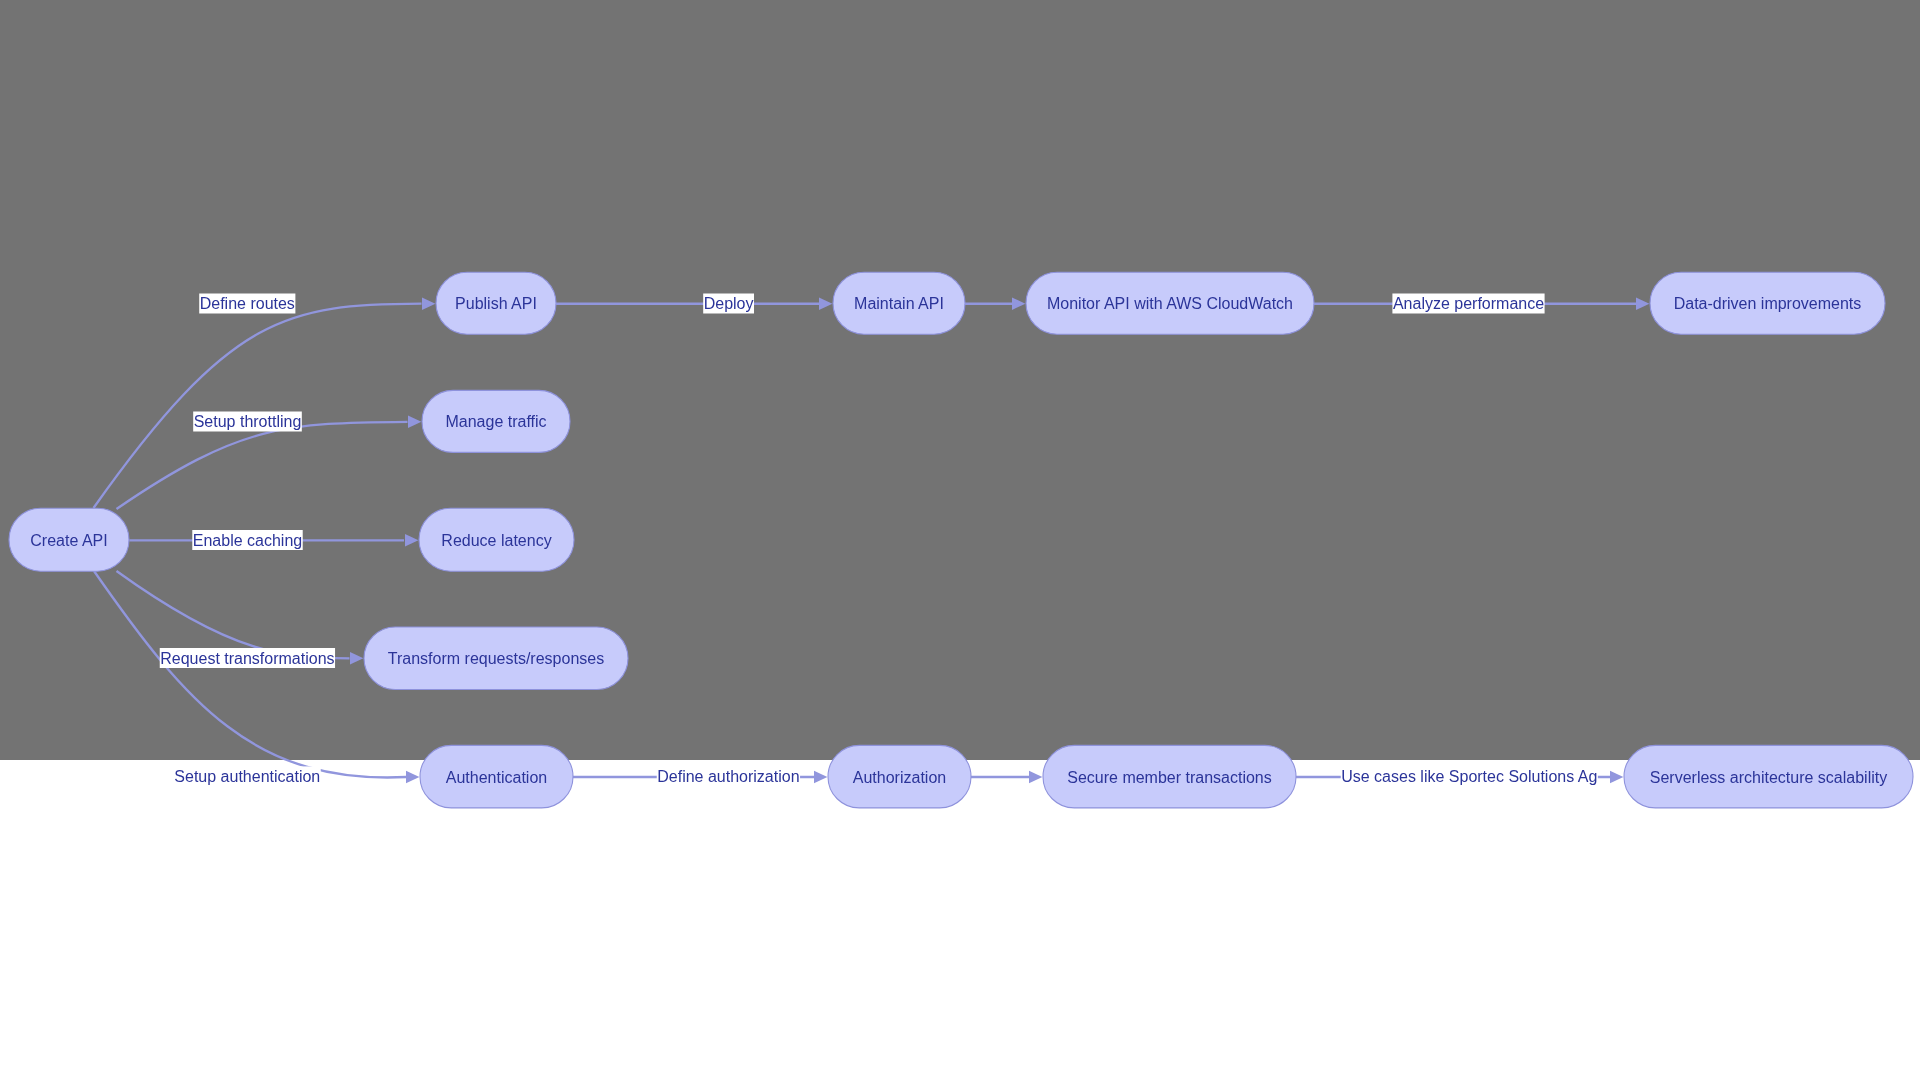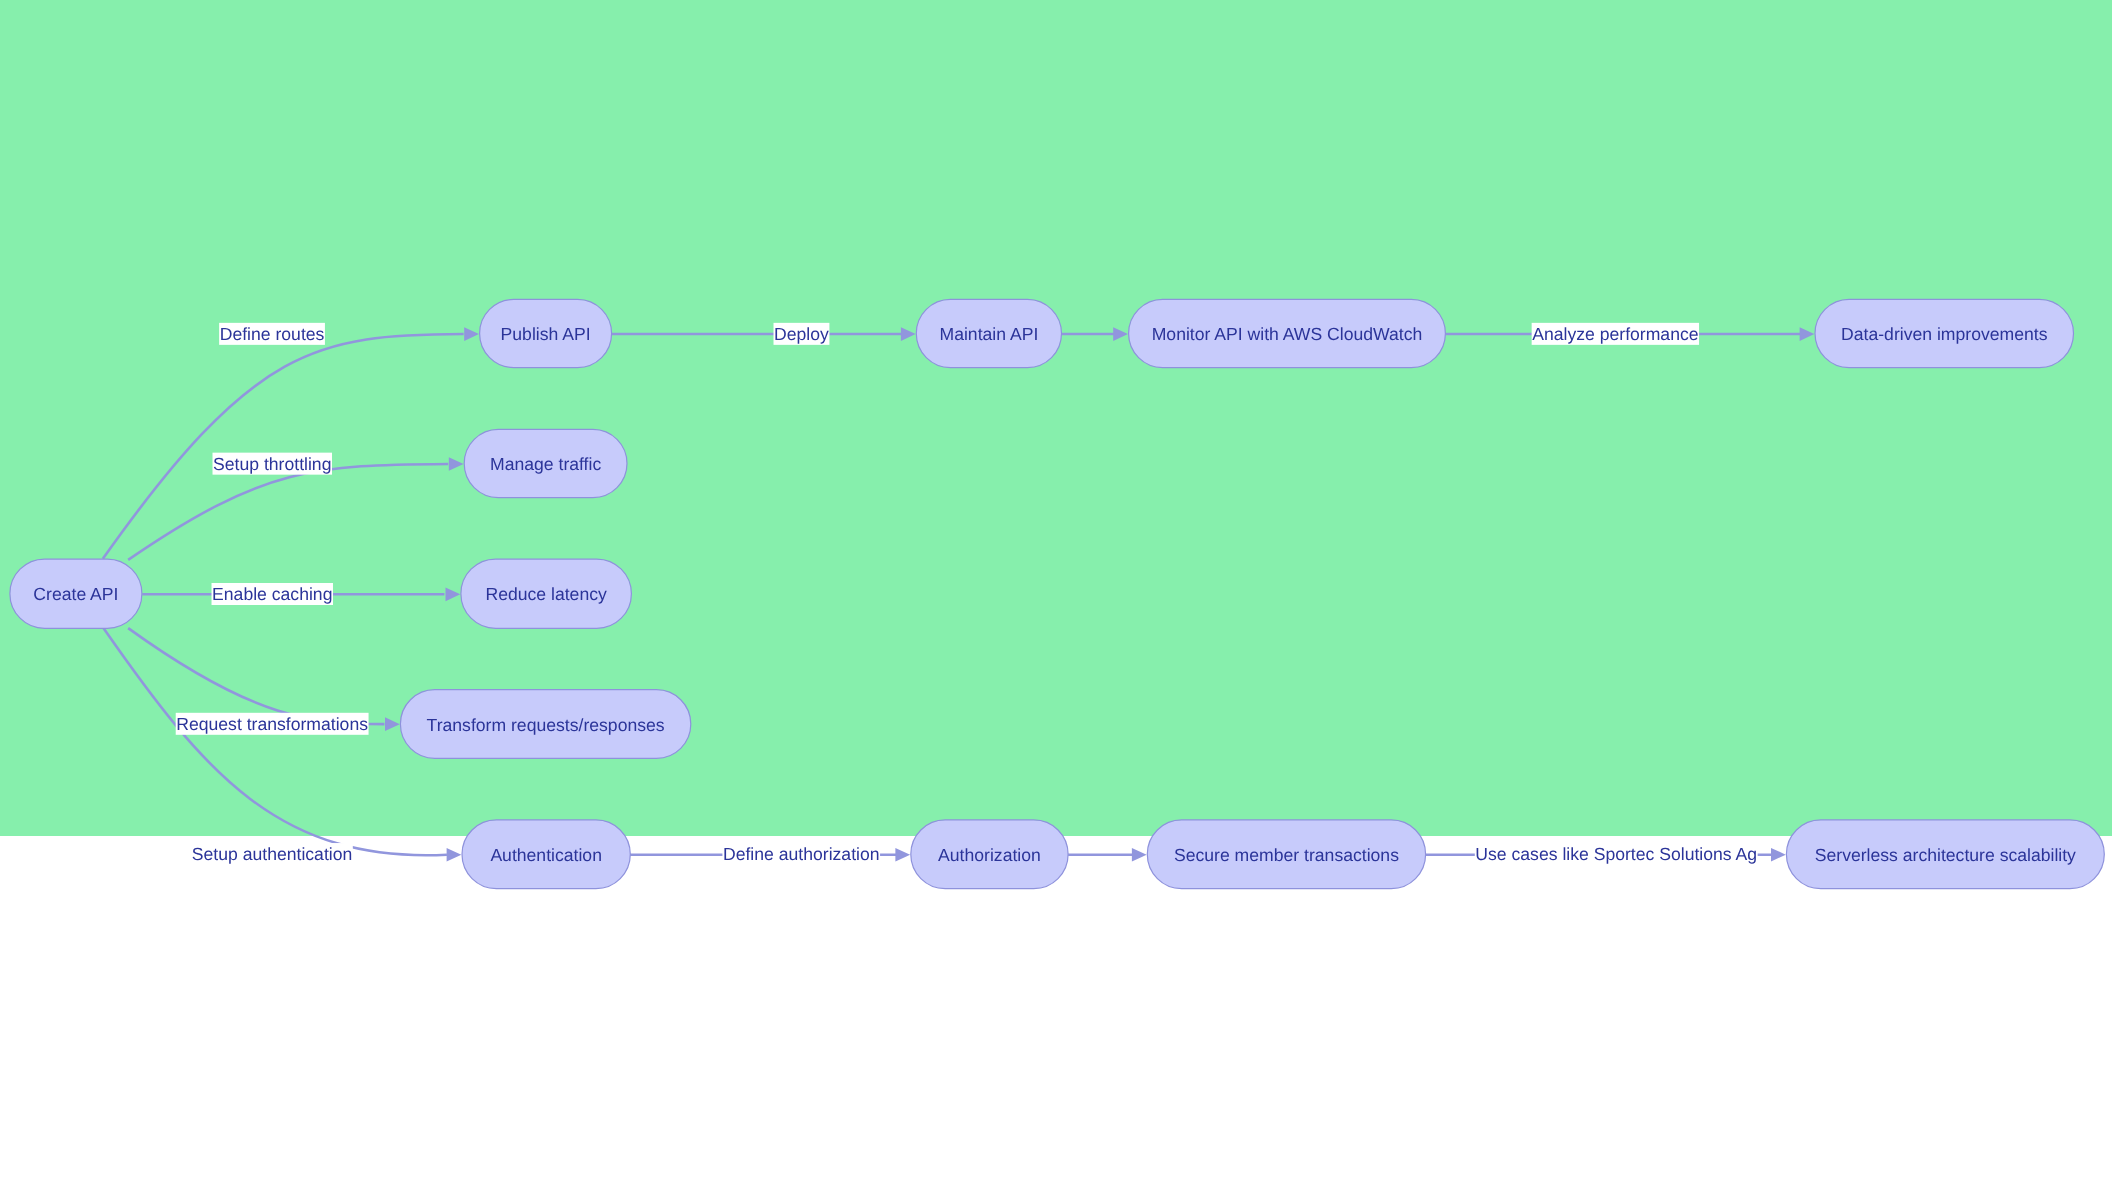--- a/index.html
+++ b/index.html
@@ -1,19 +1,19 @@
 <!DOCTYPE html>
 <html><head>
 <meta charset="utf-8">
 <title>API lifecycle flowchart</title>
 <style>
   html,body{margin:0;padding:0;border:0;}
   body{width:1920px;height:1080px;background:#ffffff;overflow:hidden;
        font-family:"Liberation Sans",sans-serif;}
-  #stage{position:relative;width:1920px;height:760px;background:#86efac;}
+  #stage{position:relative;width:1920px;height:760px;background:#737373;}
   svg#flow{position:absolute;left:0;top:0;width:1920px;height:1080px;display:block;
            shape-rendering:geometricPrecision;}
   .node-shape{fill:#c7cbfb;stroke:#8e92dc;stroke-width:1.1px;}
   .node-label{fill:#2b3499;font-family:"Liberation Sans",sans-serif;font-size:16px;
               text-anchor:middle;}
   .edge-path{fill:none;stroke:#9196dd;stroke-width:2.35px;stroke-linecap:butt;}
   .edge-arrow{fill:#9196dd;stroke:none;}
   .edge-label{fill:#2b3499;font-family:"Liberation Sans",sans-serif;font-size:16px;
               text-anchor:middle;}
   .edge-label-bg{fill:#ffffff;stroke:none;}

